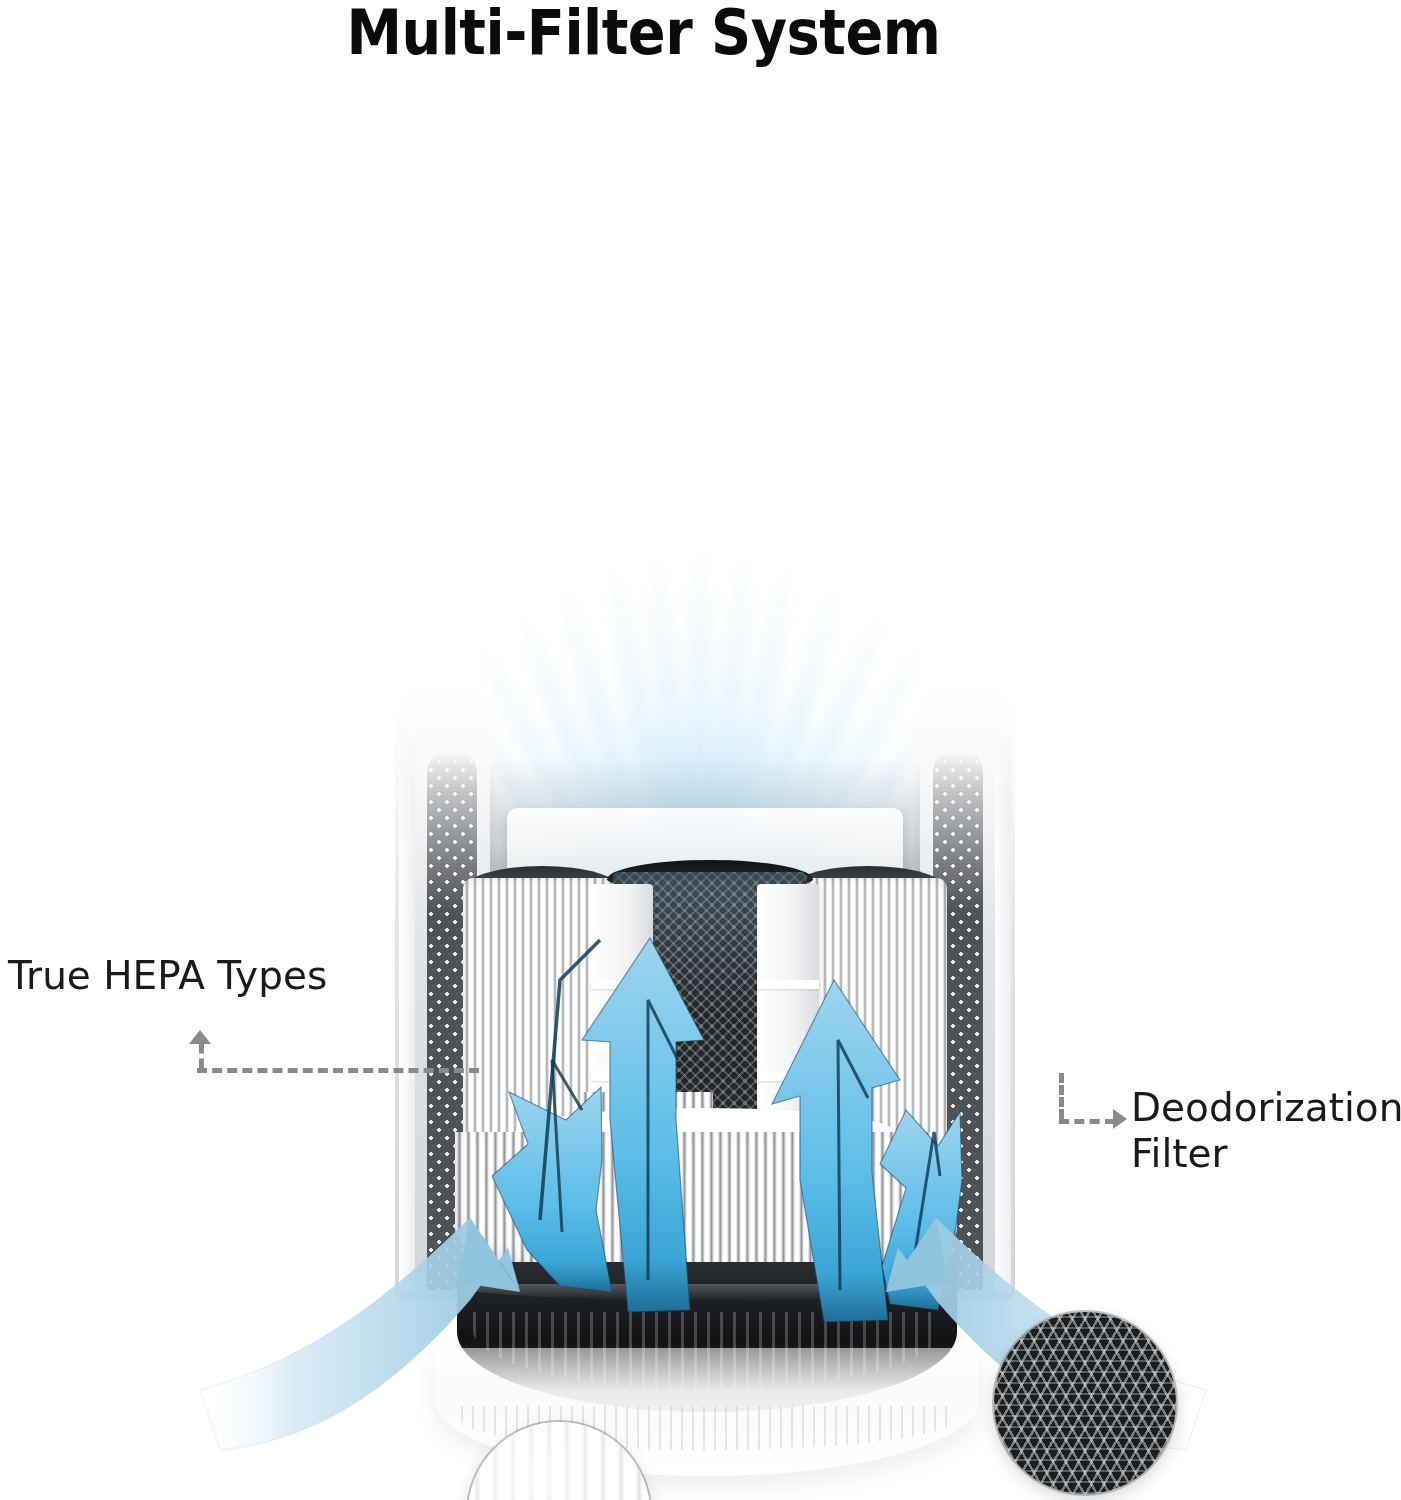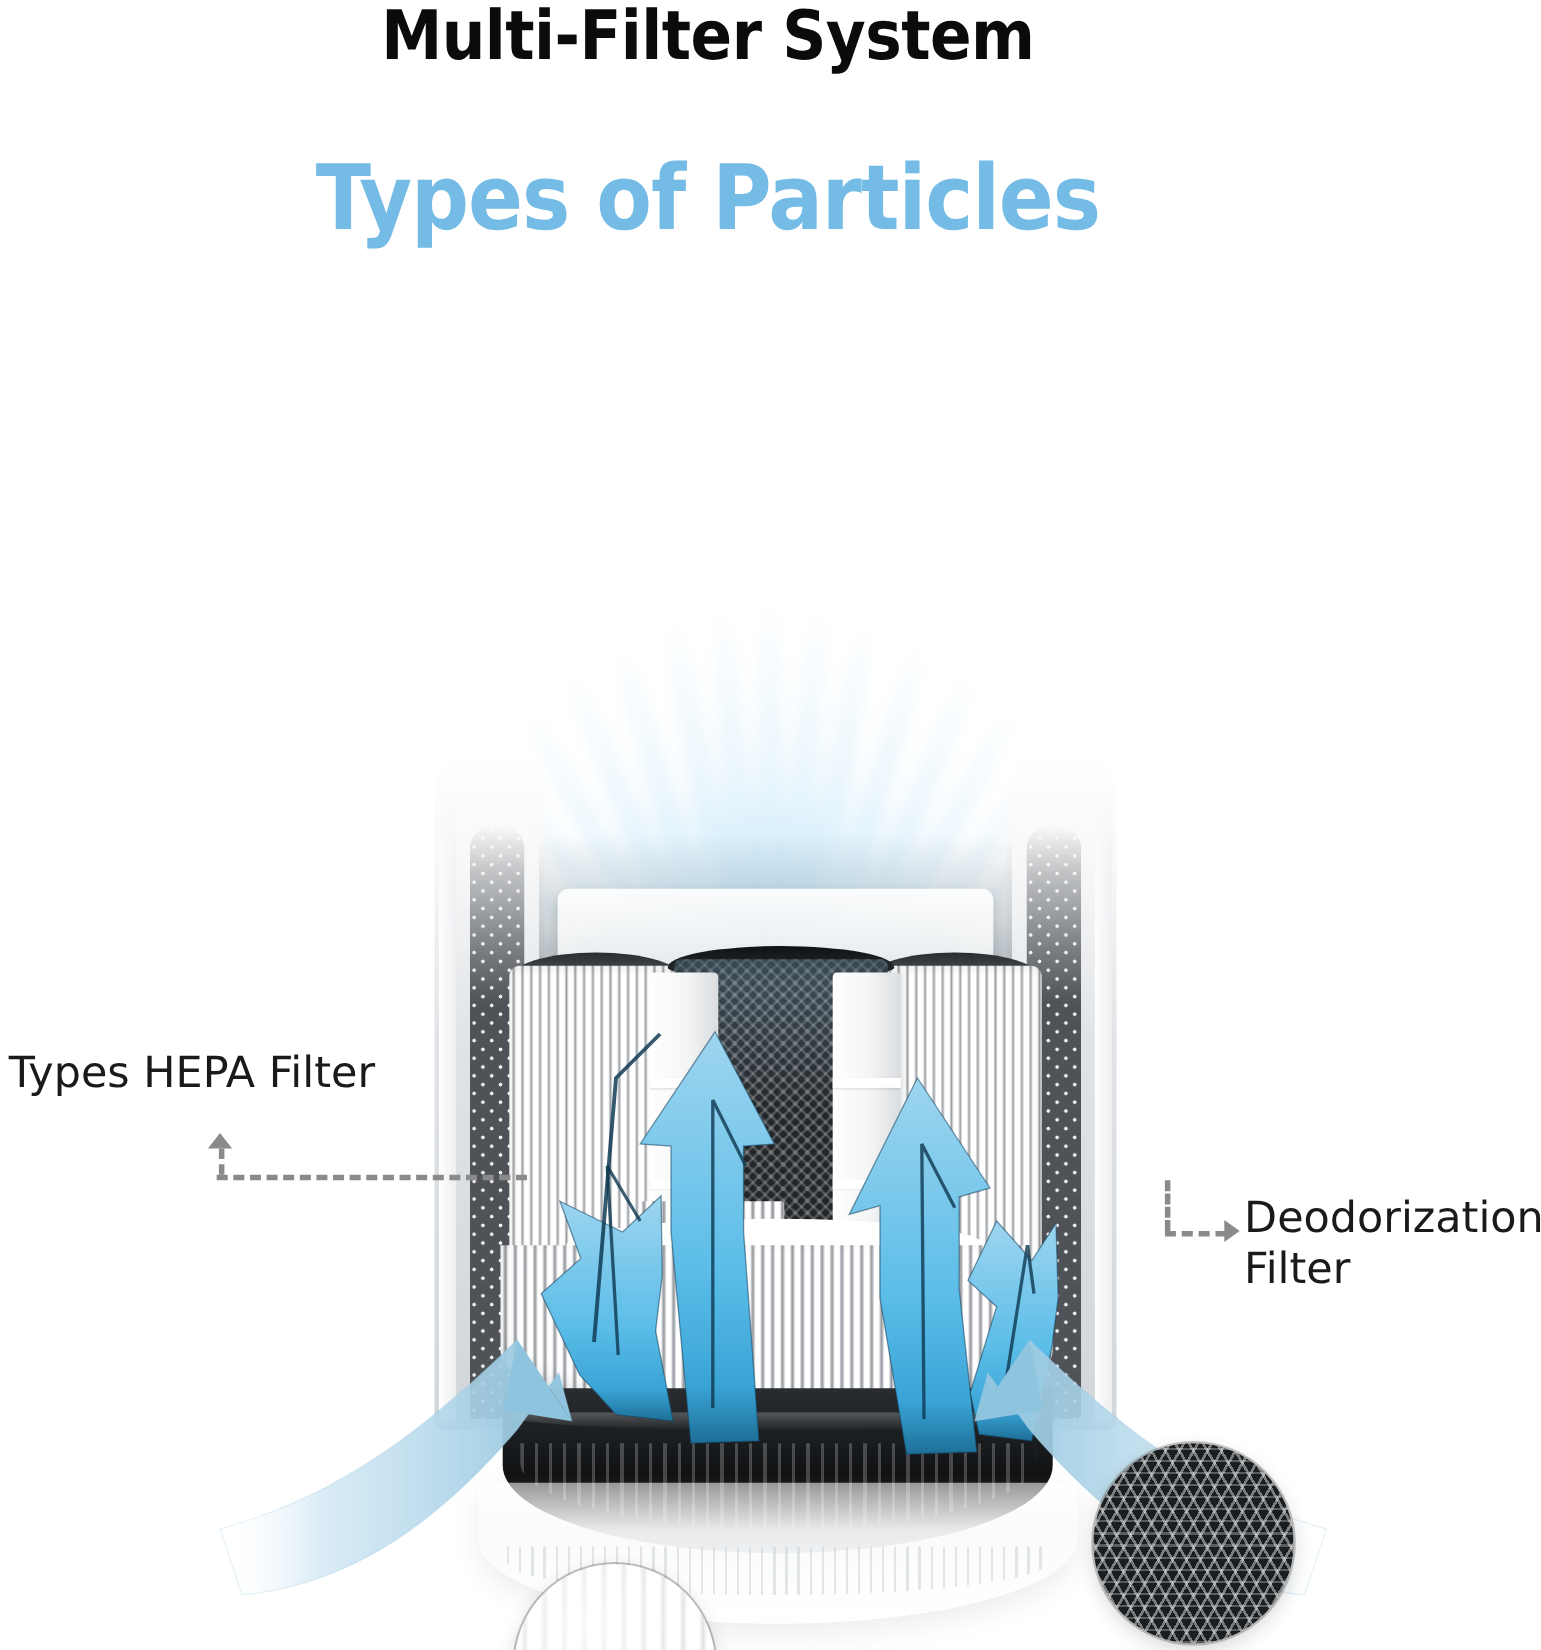--- a/index.html
+++ b/index.html
@@ -263,21 +263,20 @@
       repeating-linear-gradient(-60deg,rgba(255,255,255,.42) 0 2.5px,rgba(0,0,0,0) 2.5px 11px),
       repeating-linear-gradient(0deg,rgba(255,255,255,.28) 0 2px,rgba(0,0,0,0) 2px 11px);
   }
 </style>
 </head>
 <body>
 
 <div id="headings">
   <div id="title">Multi-Filter System</div>
   <div id="subtitle">
-    <span id="sub-l2">Types of Particles</span>
   </div>
 </div>
 
 <div id="scene">
 
   <div id="burst">
     <div id="burst-glow"></div>
     <div class="ray" style="height: 331.76px; width: 17.4921px; margin-left: -8.74607px; transform: rotate(-68deg); opacity: 0.569;"></div>
       <div class="ray" style="height: 367px; width: 20px; margin-left: -10px; transform: rotate(-60deg); opacity: 0.625;"></div>
       <div class="ray" style="height: 396.017px; width: 22.0363px; margin-left: -11.0182px; transform: rotate(-53deg); opacity: 0.671;"></div>
@@ -410,21 +409,21 @@
                  C 1006 866 1088 938 1206 970 Z" fill="url(#agR)" stroke="#8FC4DE" stroke-opacity=".25" stroke-width="1"></path>
         <path d="M 936 798 L 886 872 L 948 862 L 936 798 Z" fill="#8FC4DE"></path>
       </g>
     </svg>
   </div>
 
   <div class="magnifier" id="mag-hepa"></div>
   <div class="magnifier" id="mag-deo"></div>
 </div>
 
-<div class="callout-label" id="label-hepa">Types HEPA Filter</div>
+<div class="callout-label" id="label-hepa">True HEPA Types</div>
 <div class="callout-label" id="label-deo">Deodorization
 Filter</div>
 
 <div class="leader">
   <div class="arrow-up" style="left:189px;top:1030px;"></div>
   <div class="dash-v" style="left:199px;top:1044px;height:24px;"></div>
   <div class="dash-h" style="left:197px;top:1068px;width:282px;"></div>
 </div>
 
 <div class="leader">

